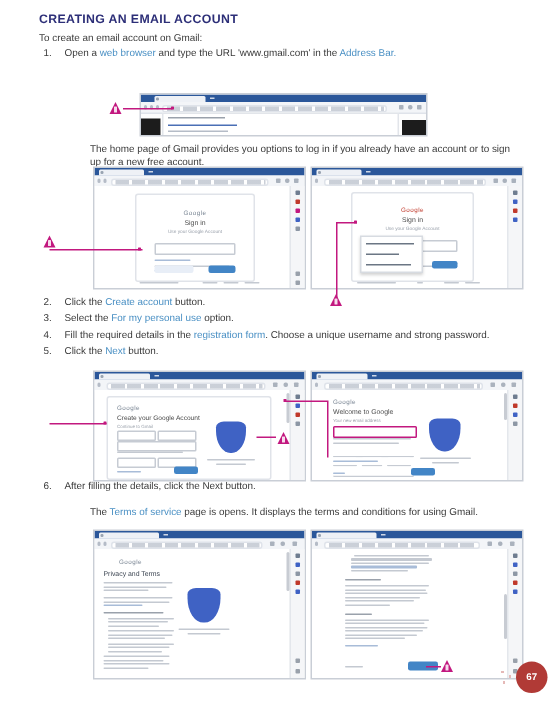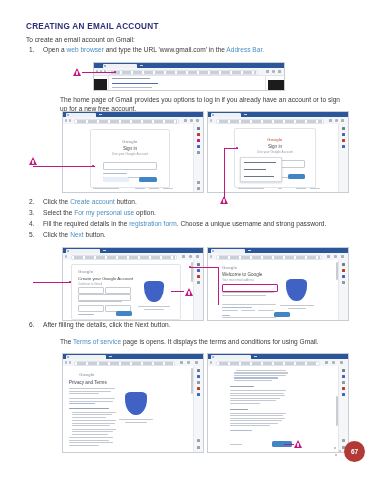--- a/index.html
+++ b/index.html
@@ -5,21 +5,21 @@
   html,body{margin:0;padding:0;}
   body{
     width:373px;height:480px;
     background:#ffffff;
     font-family:"Liberation Sans", sans-serif;
     position:relative;overflow:hidden;
   }
   .page{position:absolute;inset:0;background:#fff;}
 
   
-  .content{position:absolute;left:26px;top:22px;width:320px;}
+  .content{position:absolute;left:26px;top:8px;width:320px;}
   .h1{
     font-size:8.2px;font-weight:bold;letter-spacing:.25px;
     color:#2d2f78;margin:0 0 5px 0;
   }
   .lead{font-size:6.6px;color:#3b3b3b;margin:0 0 3px 0;}
   ol.steps{margin:0;padding:0;list-style:none;}
   ol.steps li{
     position:relative;font-size:6.6px;color:#3b3b3b;
     padding-left:17px;margin-bottom:2.2px;line-height:1.35;
   }

